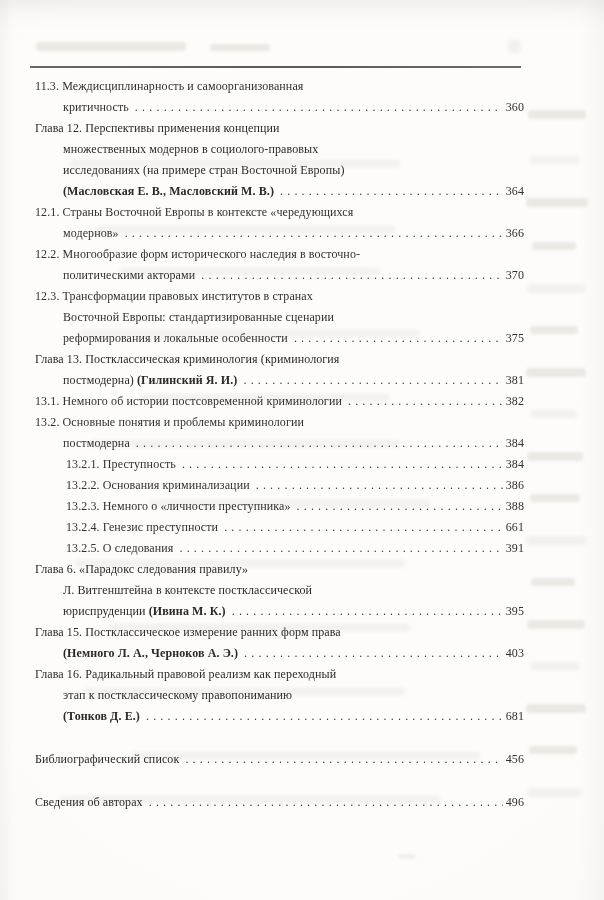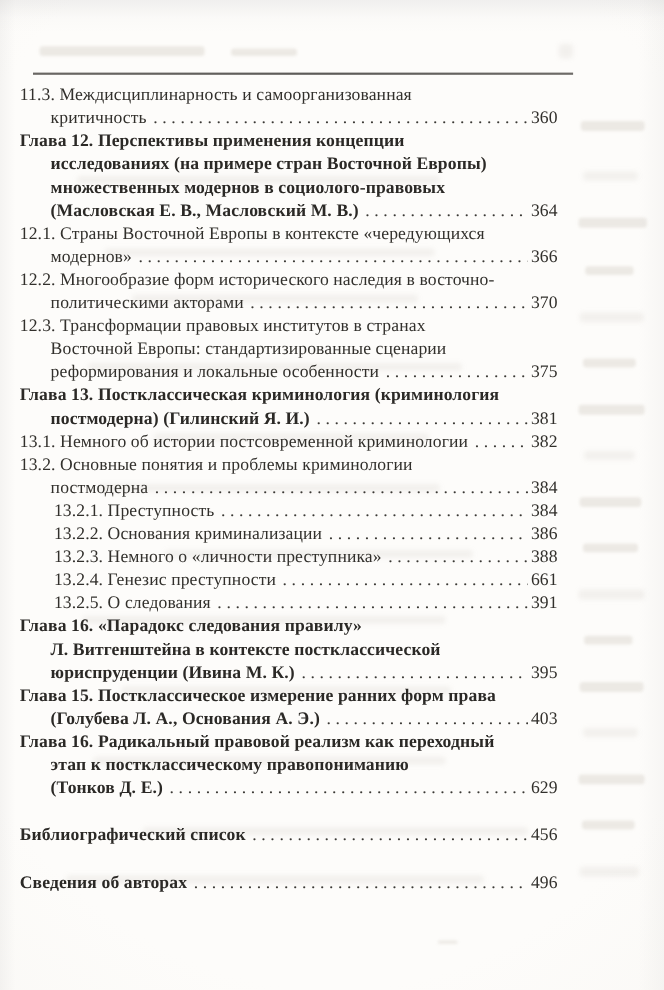--- a/index.html
+++ b/index.html
@@ -39,35 +39,35 @@
     top: 66px;
     width: 491px;
     height: 2px;
     background: linear-gradient(90deg, #504d49 0%, #403e3b 55%, #55524e 100%);
     opacity: 0.85;
   }
 
   
   .toc {
     position: absolute;
-    left: 18px;
+    left: 35px;
     top: 76px;
     width: 489px;
-    font-size: 16px;
+    font-size: 12px;
     line-height: 21px;
     letter-spacing: 0.1px;
   }
   .entry { margin: 0; }
   .entry.gap { margin-top: 22px; }
   .line { display: flex; align-items: baseline; white-space: nowrap; }
   .line.cont .txt { padding-left: 28px; }
   .entry.level-2 .txt { padding-left: 31px; }
   .txt { flex: 0 0 auto; }
   .seg-r { font-weight: normal; font-style: normal; }
-  .seg-b { font-weight: bold; font-style: normal; color: #2b2926; }
+  .seg-b { font-weight: normal; font-style: normal; color: #2b2926; }
   .seg-bi { font-weight: bold; color: #2b2926; }
   .leader {
     flex: 1 1 auto;
     overflow: hidden;
     white-space: nowrap;
     margin: 0 3px 0 6px;
     min-width: 12px;
   }
   .leader::after {
     content: "..........................................................................................";
@@ -130,25 +130,25 @@
           <span class="txt"><span class="seg-r">критичность</span></span>
           <span class="leader"></span>
           <span class="pg">360</span>
         </div>
       </div>
       <div class="entry level-0">
         <div class="line">
           <span class="txt"><span class="seg-b">Глава 12. Перспективы применения концепции</span></span>
         </div>
         <div class="line cont">
+          <span class="txt"><span class="seg-b">множественных модернов в социолого-правовых</span></span>
+        </div>
+        <div class="line cont">
           <span class="txt"><span class="seg-b">исследованиях (на примере стран Восточной Европы)</span></span>
         </div>
-        <div class="line cont">
-          <span class="txt"><span class="seg-b">множественных модернов в социолого-правовых</span></span>
-        </div>
         <div class="line cont last">
           <span class="txt"><span class="seg-bi">(Масловская Е. В., Масловский М. В.)</span></span>
           <span class="leader"></span>
           <span class="pg">364</span>
         </div>
       </div>
       <div class="entry level-0">
         <div class="line">
           <span class="txt"><span class="seg-r">12.1. Страны Восточной Европы в контексте «чередующихся</span></span>
         </div>
@@ -238,52 +238,52 @@
       </div>
       <div class="entry level-2">
         <div class="line last">
           <span class="txt"><span class="seg-r">13.2.5. О следования</span></span>
           <span class="leader"></span>
           <span class="pg">391</span>
         </div>
       </div>
       <div class="entry level-0">
         <div class="line">
-          <span class="txt"><span class="seg-b">Глава 16. «Парадокс следования правилу»</span></span>
+          <span class="txt"><span class="seg-b">Глава 6. «Парадокс следования правилу»</span></span>
         </div>
         <div class="line cont">
           <span class="txt"><span class="seg-b">Л. Витгенштейна в контексте постклассической</span></span>
         </div>
         <div class="line cont last">
           <span class="txt"><span class="seg-b">юриспруденции </span><span class="seg-bi">(Ивина М. К.)</span></span>
           <span class="leader"></span>
           <span class="pg">395</span>
         </div>
       </div>
       <div class="entry level-0">
         <div class="line">
           <span class="txt"><span class="seg-b">Глава 15. Постклассическое измерение ранних форм права</span></span>
         </div>
         <div class="line cont last">
-          <span class="txt"><span class="seg-bi">(Голубева Л. А., Основания А. Э.)</span></span>
+          <span class="txt"><span class="seg-bi">(Немного Л. А., Черноков А. Э.)</span></span>
           <span class="leader"></span>
           <span class="pg">403</span>
         </div>
       </div>
       <div class="entry level-0">
         <div class="line">
           <span class="txt"><span class="seg-b">Глава 16. Радикальный правовой реализм как переходный</span></span>
         </div>
         <div class="line cont">
           <span class="txt"><span class="seg-b">этап к постклассическому правопониманию</span></span>
         </div>
         <div class="line cont last">
           <span class="txt"><span class="seg-bi">(Тонков Д. Е.)</span></span>
           <span class="leader"></span>
-          <span class="pg">629</span>
+          <span class="pg">681</span>
         </div>
       </div>
       <div class="entry level-0 gap">
         <div class="line last">
           <span class="txt"><span class="seg-b">Библиографический список</span></span>
           <span class="leader"></span>
           <span class="pg">456</span>
         </div>
       </div>
       <div class="entry level-0 gap">

